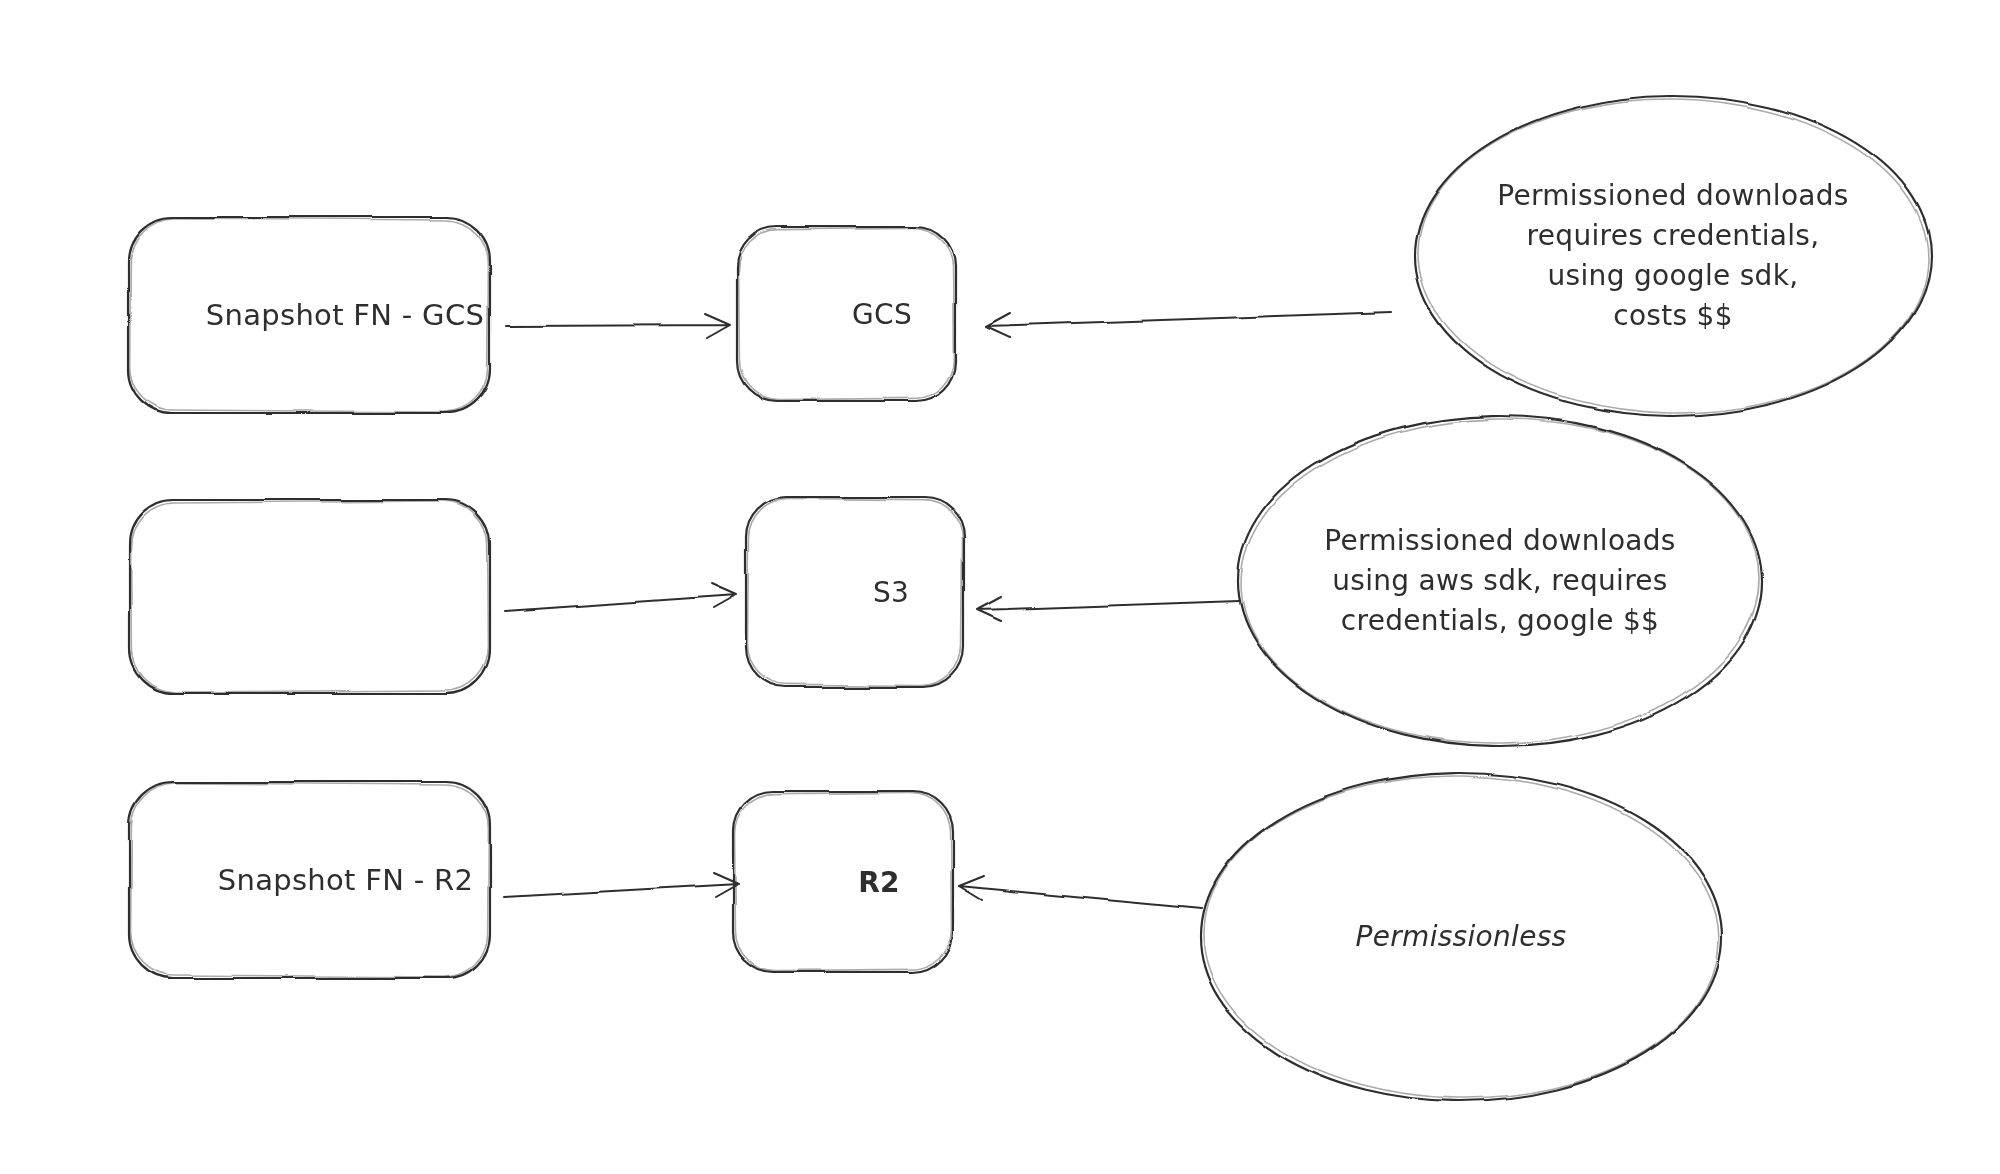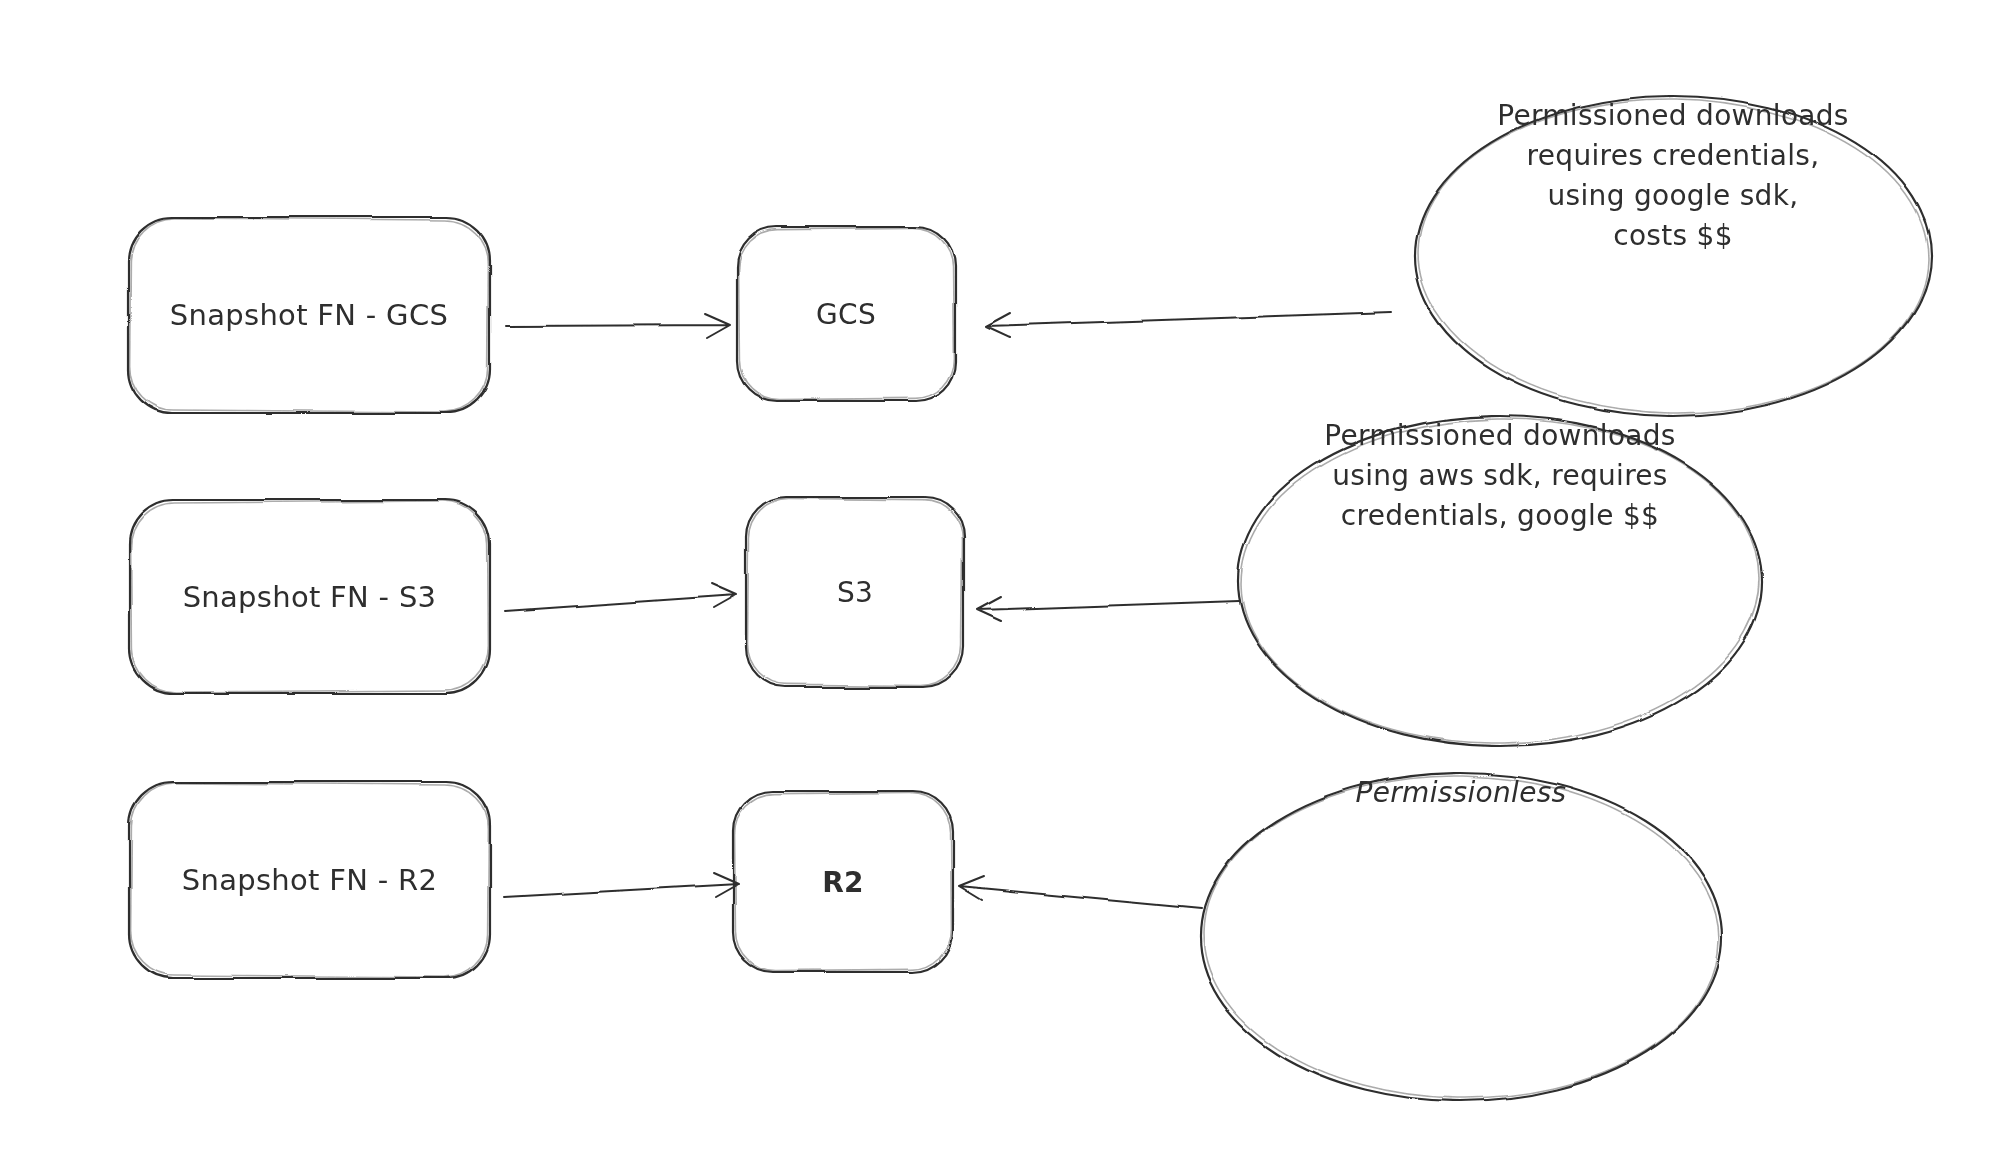--- a/index.html
+++ b/index.html
@@ -42,29 +42,30 @@
     stroke-width: 2;
     stroke-linecap: round;
   }
   .label {
     position: absolute;
     display: flex;
     align-items: center;
     justify-content: center;
     text-align: center;
     letter-spacing: 0.3px;
+    padding-left: 36px;
   }
   .source-label { font-size: 29px; }
   .target-label { font-size: 28px; }
   .note {
     position: absolute;
     display: flex;
     flex-direction: column;
     align-items: center;
-    justify-content: flex-start;
+    justify-content: center;
     text-align: center;
     font-size: 28px;
     line-height: 40px;
     letter-spacing: 0.3px;
   }
 </style>
 </head>
 <body style="background: rgb(255, 255, 255);">
 
 <div class="stage">
@@ -110,21 +111,20 @@
       <path class="arrow" d="M505 611 L736 595 M736 595 L711 584 M736 595 L713 608"></path>
       <path class="arrow" d="M504 897 L738 884 M738 884 L713 873 M738 884 L715 897"></path>
 
       <path class="arrow" d="M1392 312 L986 326 M986 326 L1010 313 M986 326 L1010 337"></path>
       <path class="arrow" d="M1239 601 L978 610 M978 610 L1002 597 M978 610 L1002 621"></path>
       <path class="arrow" d="M1201 909 L959 886 M959 886 L984 876 M959 886 L982 900"></path>
     </g>
   </svg>
 
   <div class="label source-label" style="left:128px; top:217px; width:362px; height:196px;">Snapshot FN - GCS</div>
-  <div class="label source-label" style="left:129px; top:500px; width:361px; height:193px;">Snapshot FN - S3</div>
   <div class="label source-label" style="left:129px; top:782px; width:361px; height:196px;">Snapshot FN - R2</div>
 
   <div class="label target-label" style="left:737px; top:227px; width:218px; height:174px;">GCS</div>
   <div class="label target-label" style="left:746px; top:497px; width:218px; height:190px;">S3</div>
   <div class="label target-label" style="left:733px; top:792px; width:220px; height:180px;font-weight:bold;">R2</div>
 
   <div class="note" style="left:1453px; top:96px; width:440px; height:320px;">
     <div>Permissioned downloads</div>
     <div>requires credentials,</div>
     <div>using google sdk,</div>

